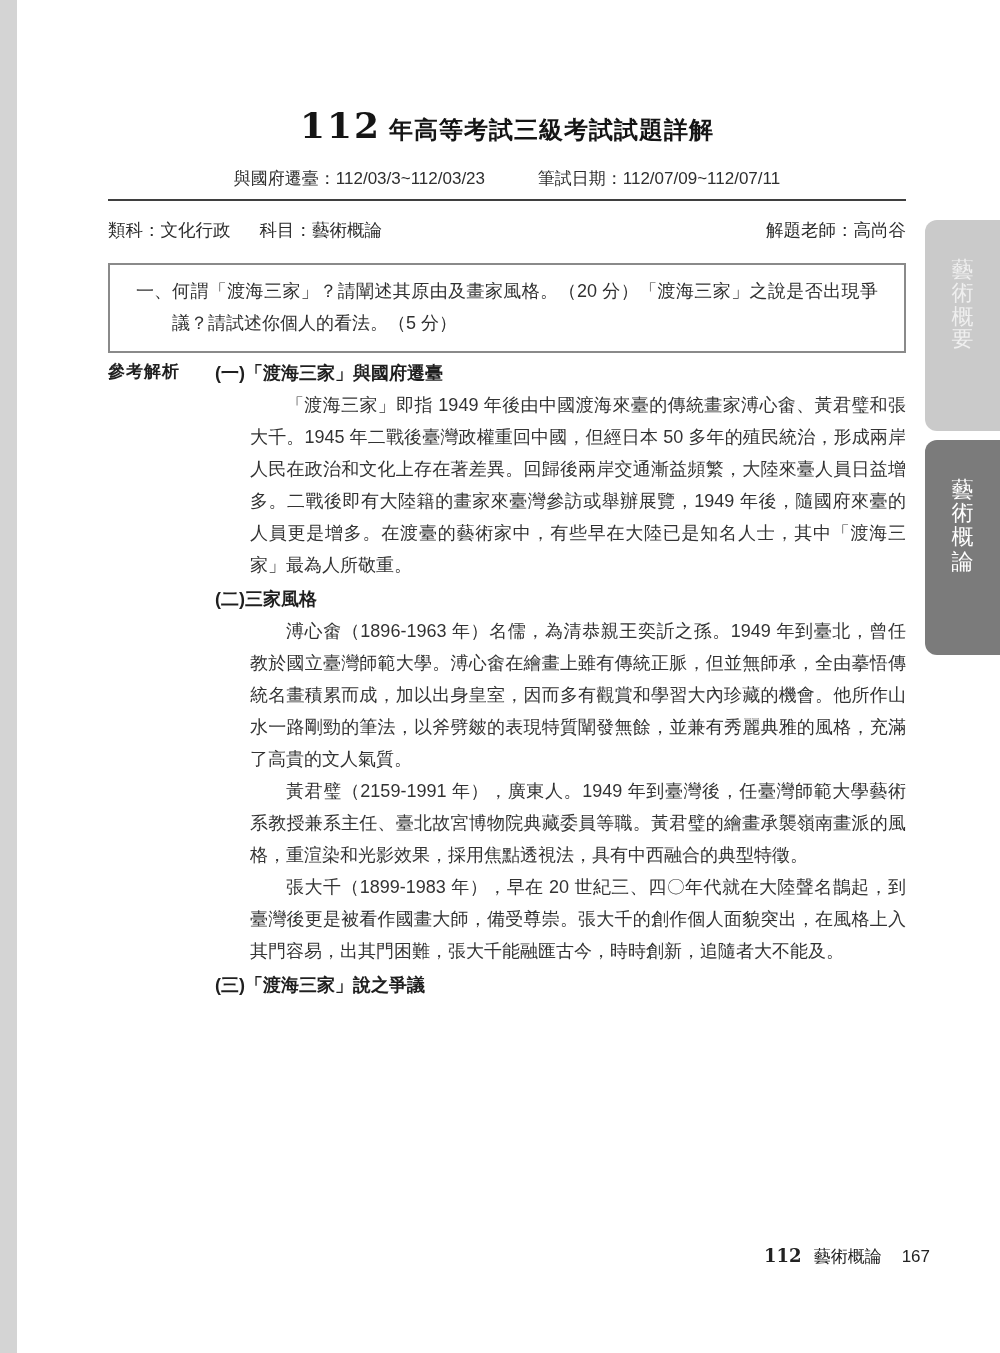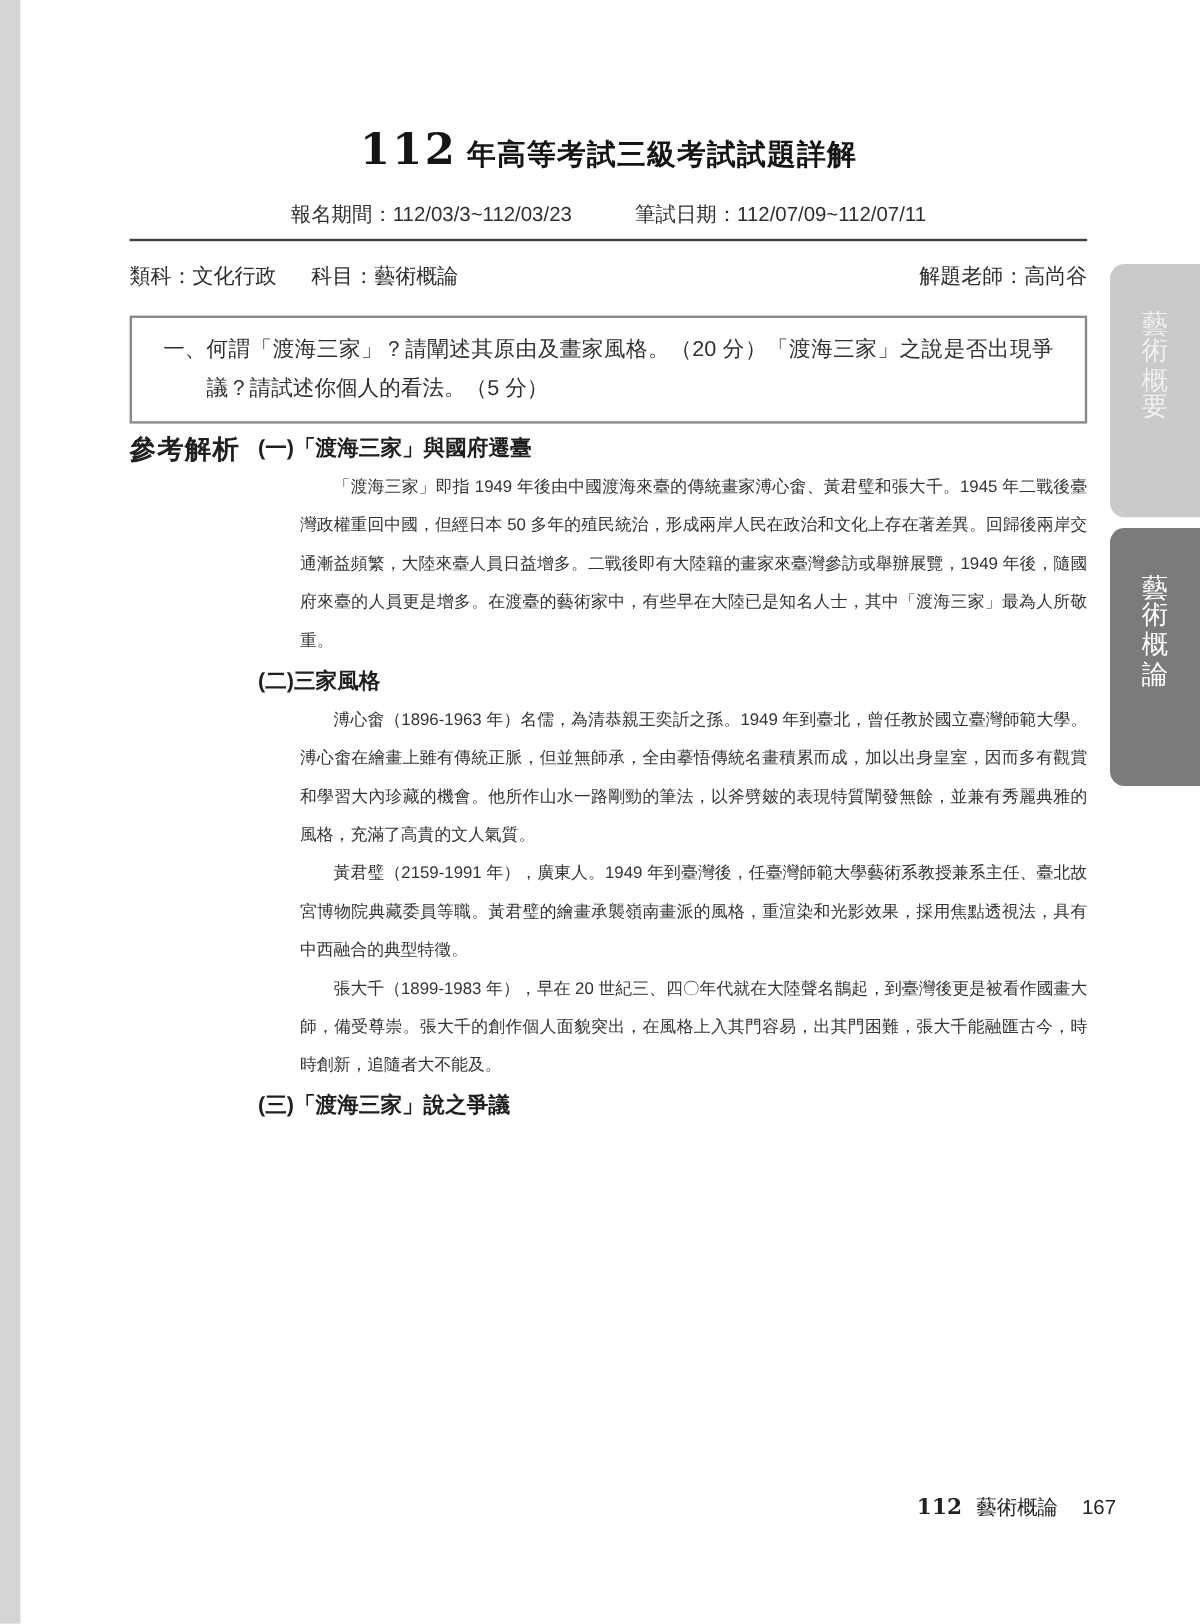--- a/index.html
+++ b/index.html
@@ -81,36 +81,36 @@
   .q-number { flex:none; }
   .q-text { flex:1; text-align:justify; }
 
   .analysis {
     position:relative;
     margin-top:4px;
     padding-left:107px;
   }
   .analysis-label {
     position:absolute; left:0; top:3px;
-    font-size:22px; font-weight:bold; color:#1f1f1f;
+    font-size:17px; font-weight:bold; color:#1f1f1f;
     letter-spacing:1px;
   }
   .section-heading {
     display:flex;
     font-size:18px;
     font-weight:bold;
     line-height:32px;
     color:#1f1f1f;
   }
   .section-heading .marker { flex:none; width:30px; }
   .section + .section { margin-top:2px; }
   .paragraph {
     margin-left:35px;
     width:656px;
-    font-size:14px;
+    font-size:18px;
     line-height:32px;
     text-align:justify;
     text-indent:2em;
     color:#333;
   }
 
   .side-tab {
     position:absolute; right:0;
     width:75px;
     border-radius:12px 0 0 12px;
@@ -156,21 +156,21 @@
 
 <div class="left-strip"></div>
 
 <div class="content">
 
   <div class="title-row">
     <span class="title-num">112</span><span class="title-text">年高等考試三級考試試題詳解</span>
   </div>
 
   <div class="subtitle-row">
-    <span class="subtitle-item"><span>報名期間：</span><span>112/03/3~112/03/23</span></span>
+    <span class="subtitle-item"><span>與國府遷臺：</span><span>112/03/3~112/03/23</span></span>
     <span class="subtitle-item"><span>筆試日期：</span><span>112/07/09~112/07/11</span></span>
   </div>
 
   <div class="header-rule"></div>
 
   <div class="meta-row">
     <span class="meta-left">
       <span class="meta-item"><span>類科：</span><span>文化行政</span></span>
       <span class="meta-item"><span>科目：</span><span>藝術概論</span></span>
     </span>

